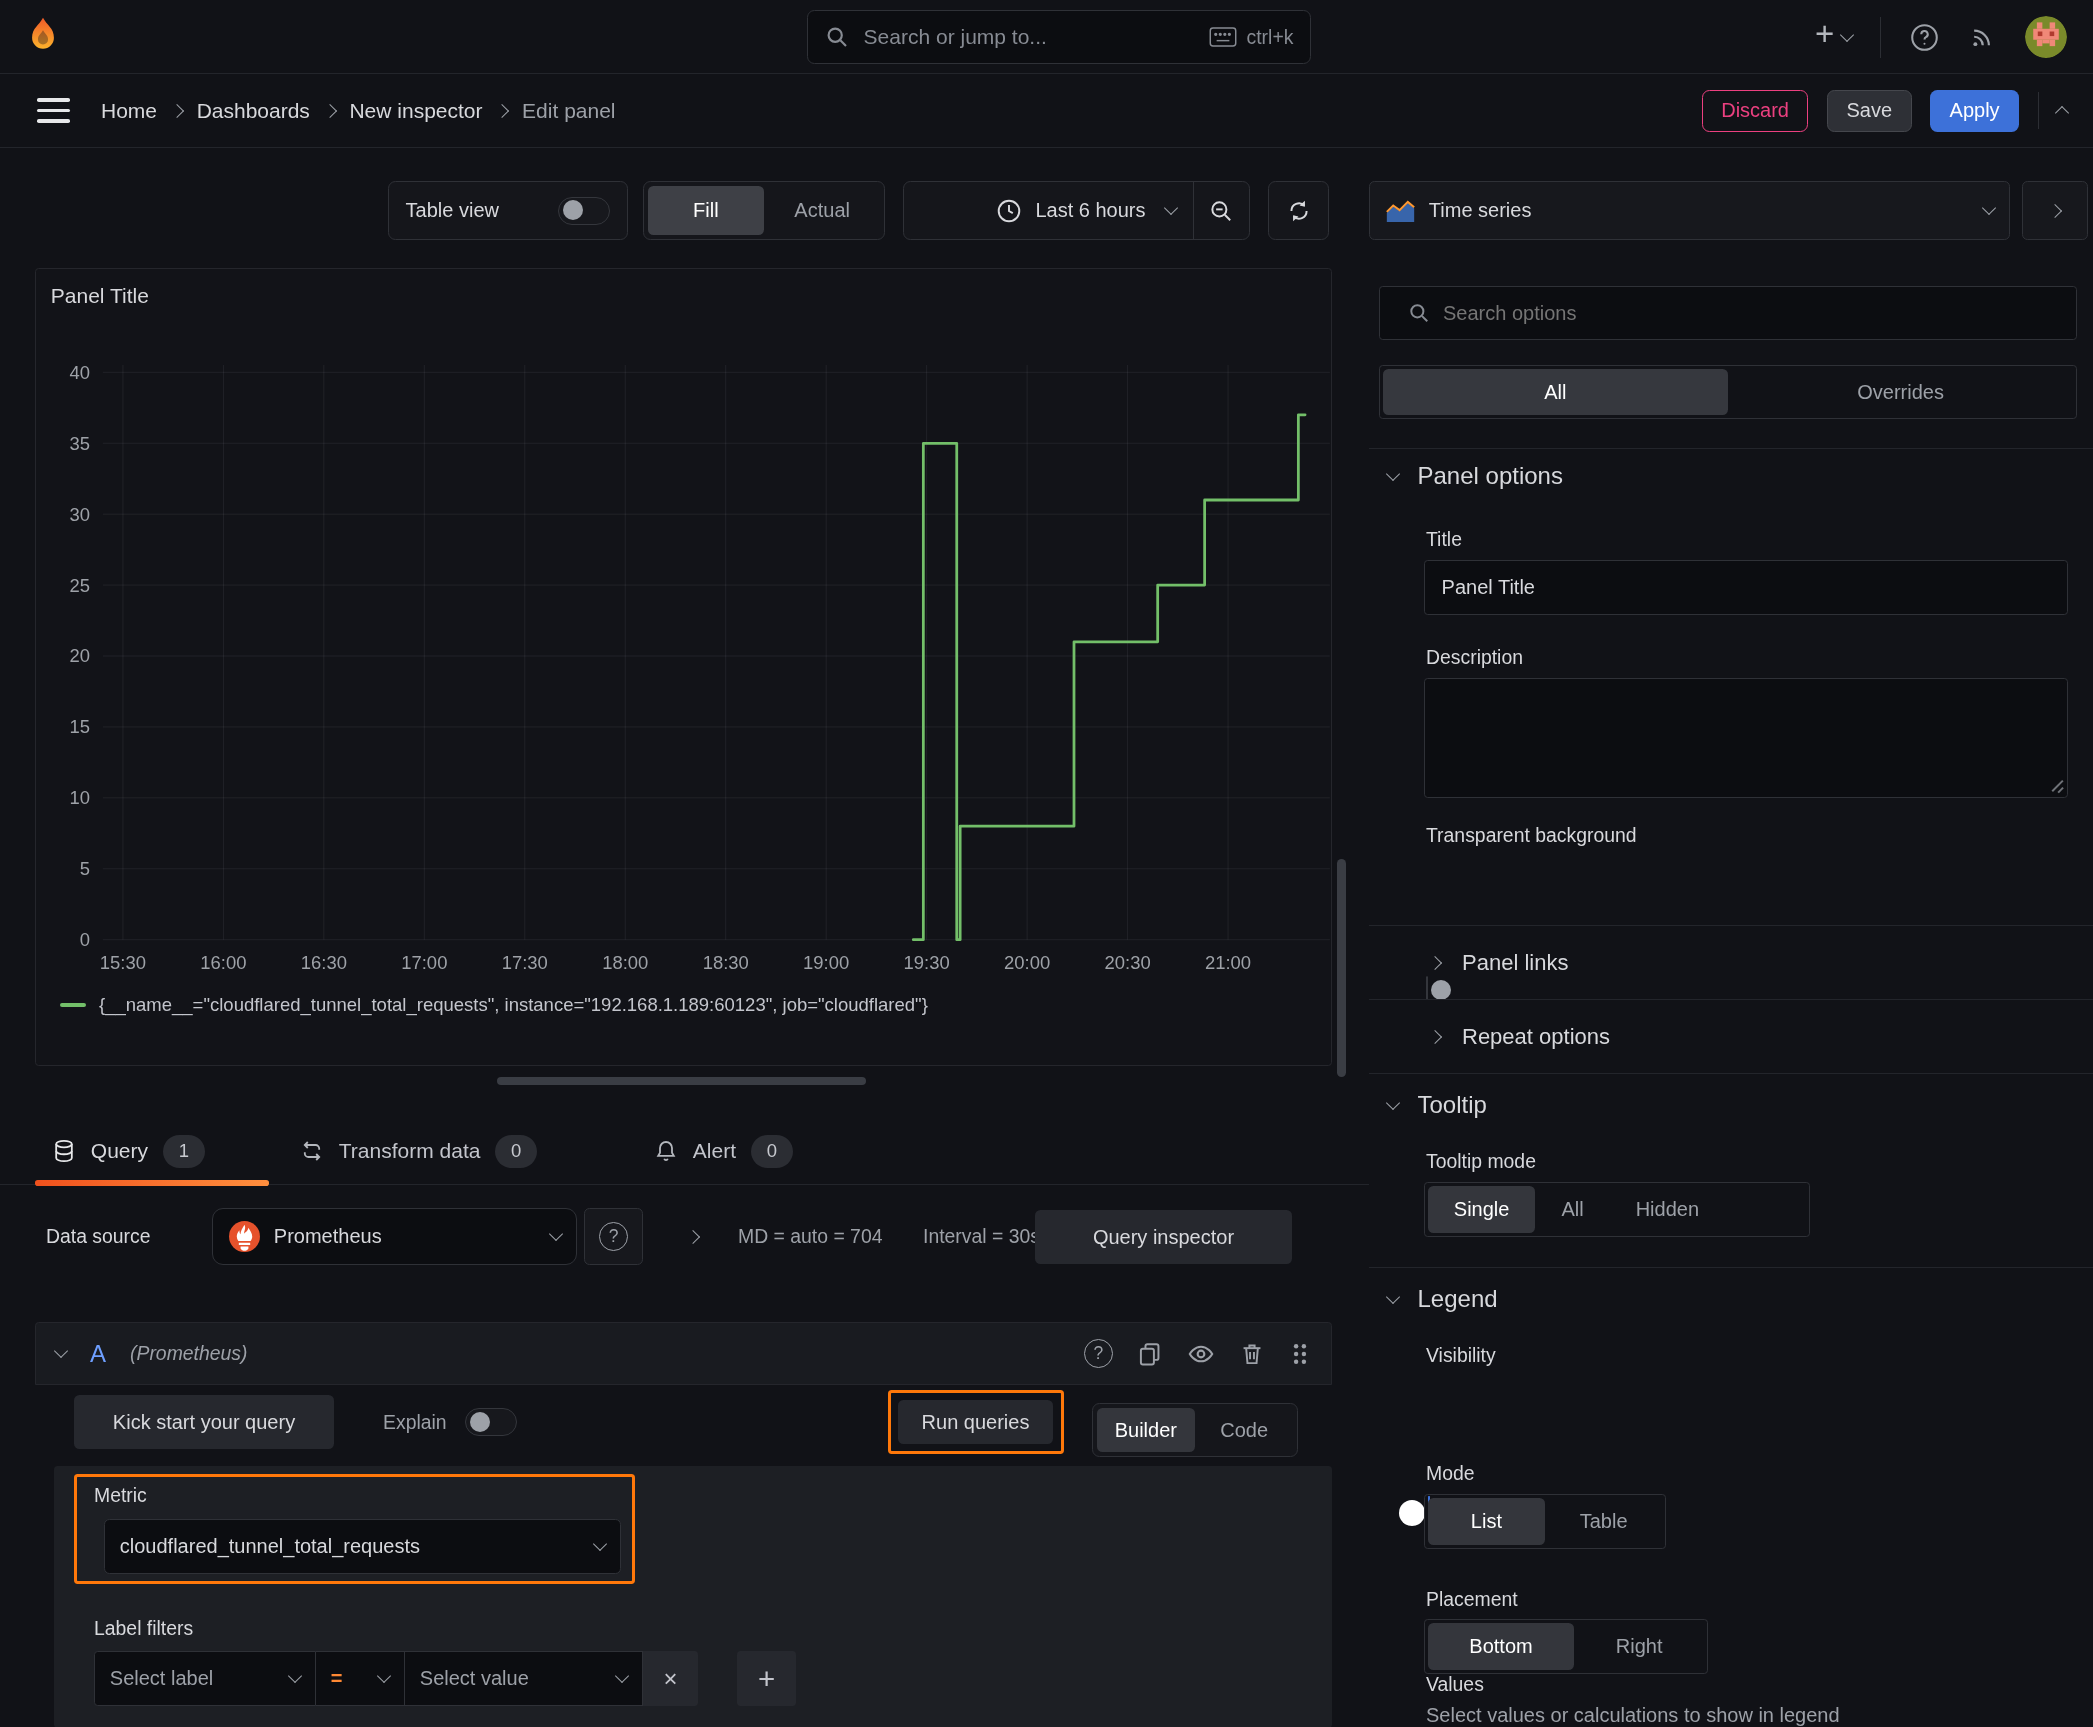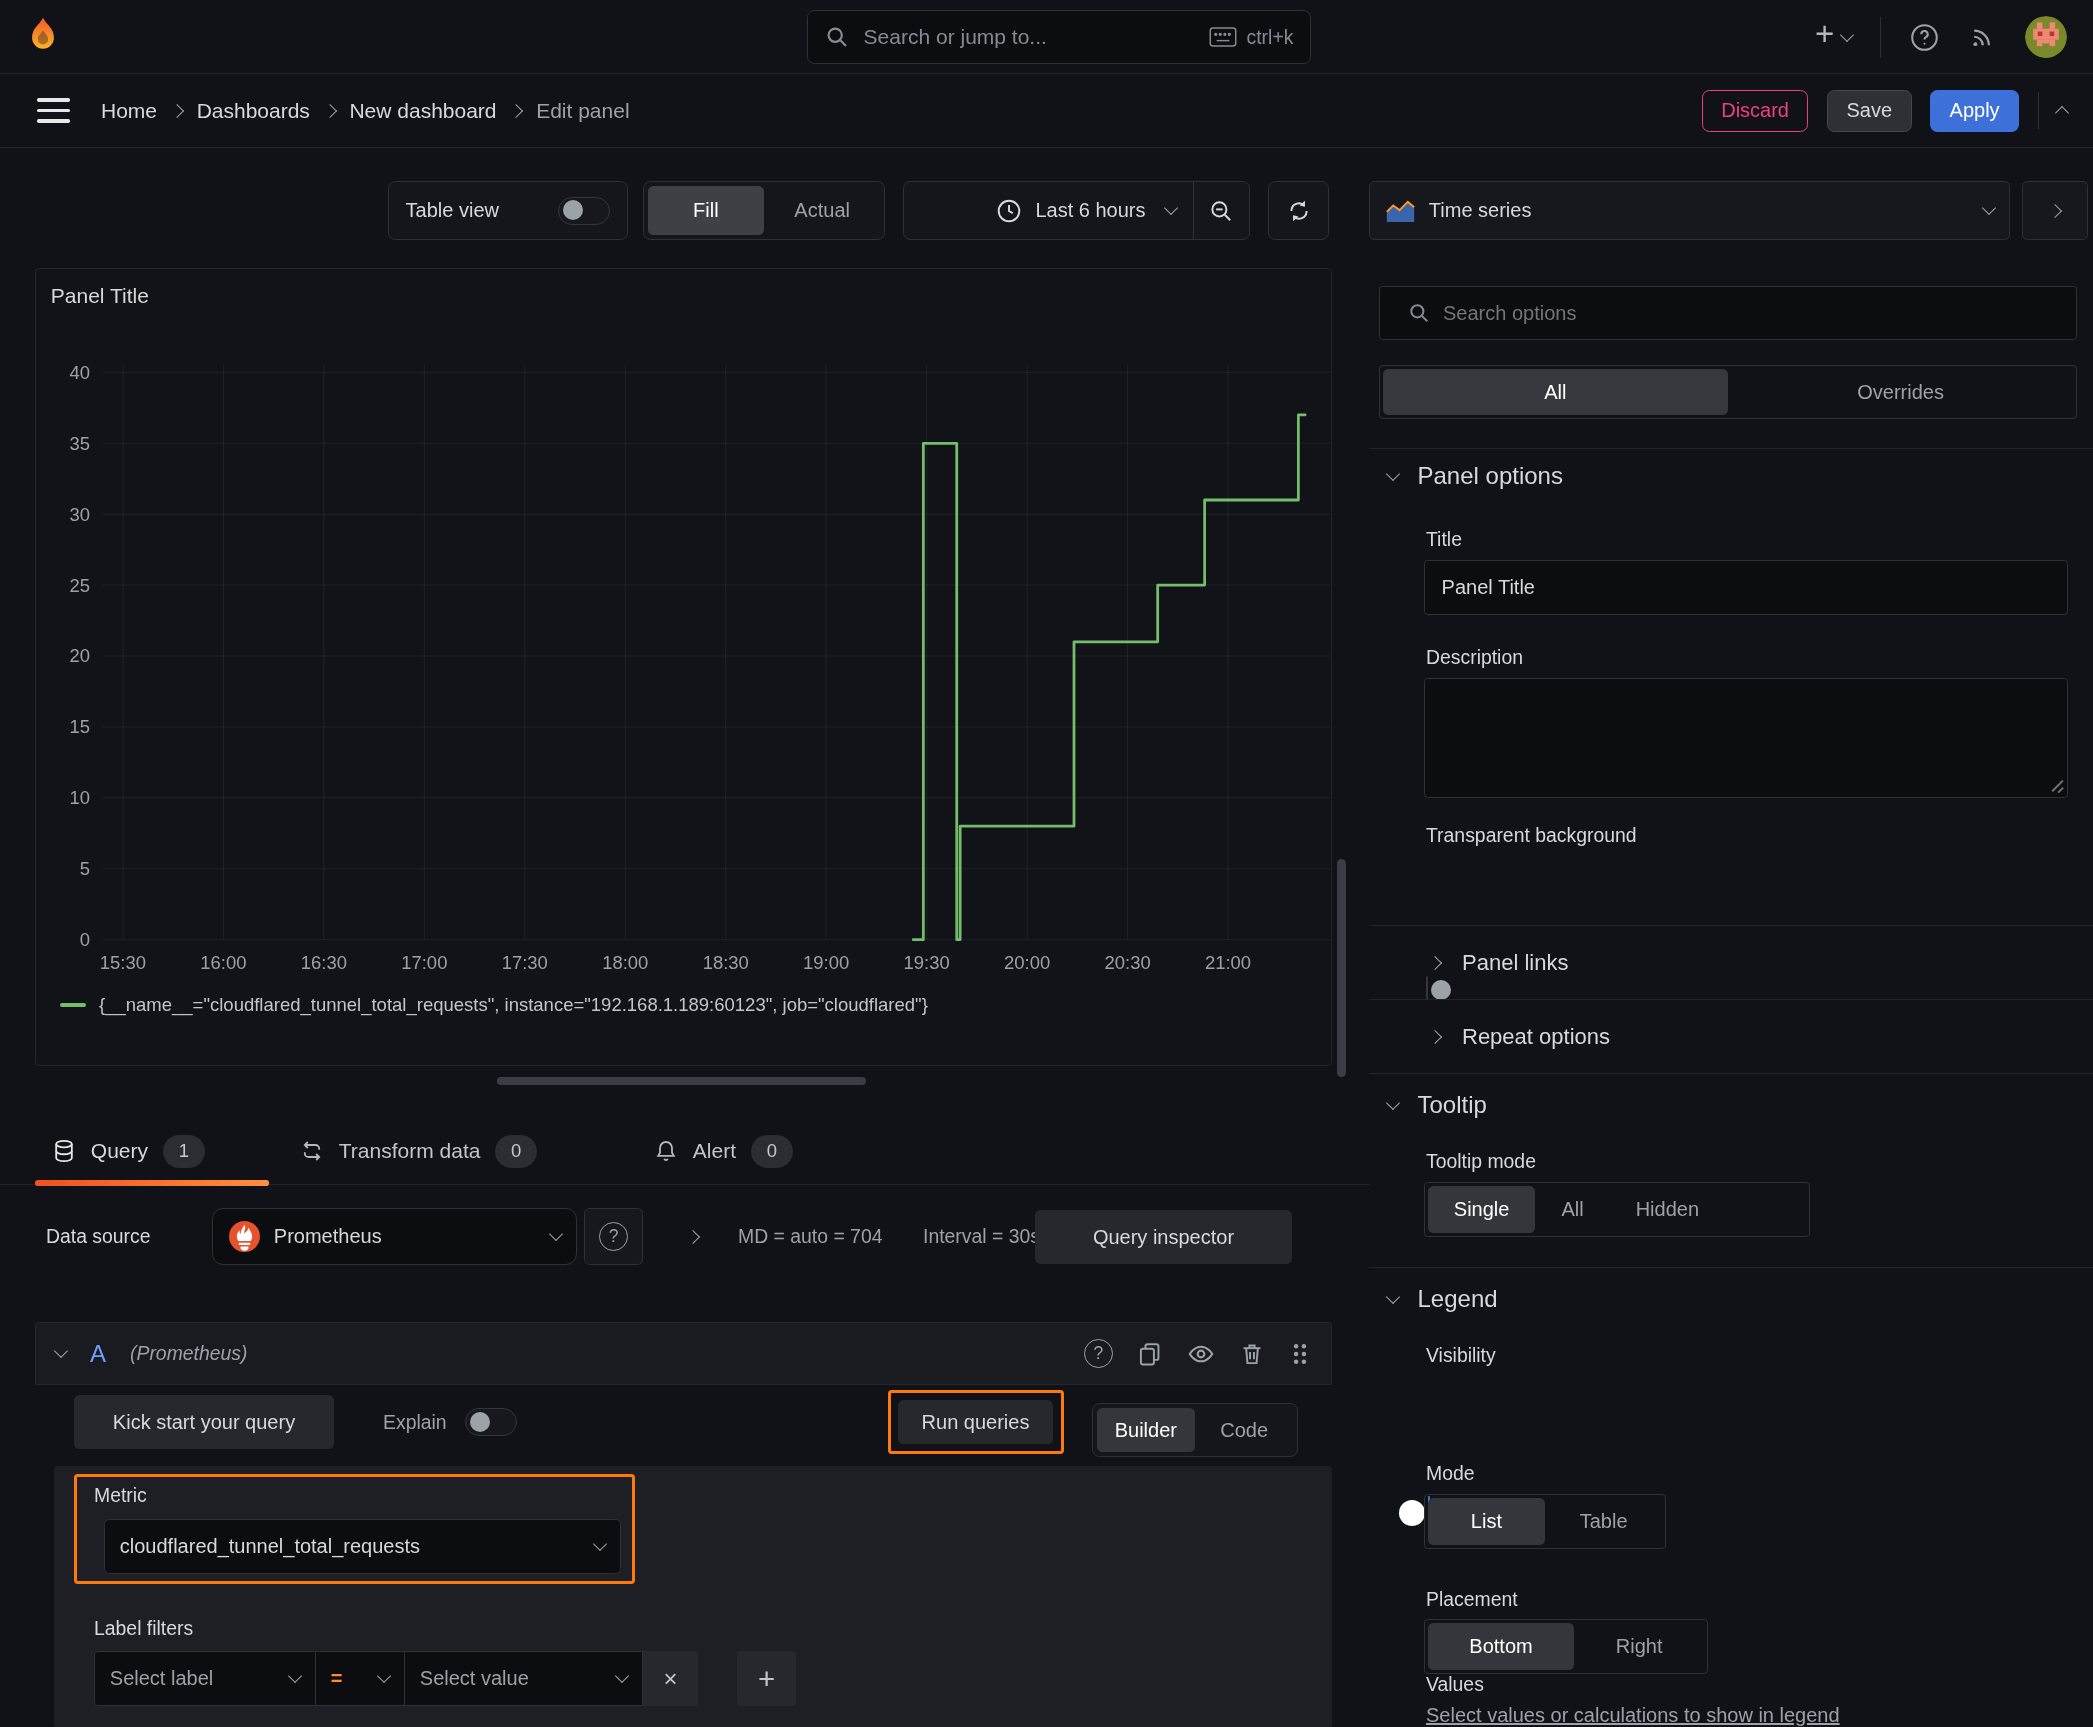--- a/index.html
+++ b/index.html
@@ -173,21 +173,21 @@
     <span style="display:flex;flex-direction:column;gap:6.5px;cursor:pointer;">
       <span style="width:33px;height:3.7px;background:#e7e8ea;border-radius:1.8px;"></span>
       <span style="width:33px;height:3.7px;background:#e7e8ea;border-radius:1.8px;"></span>
       <span style="width:33px;height:3.7px;background:#e7e8ea;border-radius:1.8px;"></span>
     </span>
     <div class="crumbs">
       <span class="crumb">Home</span>
       <span class="chev right"></span>
       <span class="crumb">Dashboards</span>
       <span class="chev right"></span>
-      <span class="crumb">New dashboard</span>
+      <span class="crumb">New inspector</span>
       <span class="chev right"></span>
       <span class="crumb last">Edit panel</span>
     </div>
     <div class="nav-right">
       <button class="btn btn-pink">Discard</button>
       <button class="btn btn-gray">Save</button>
       <button class="btn btn-blue">Apply</button>
       <span class="vdiv" style="height:37px;"></span>
       <span class="chev up"></span>
     </div>
@@ -521,19 +521,19 @@
     <div class="abs field-label" style="left:57px;top:1440px;">
       <span>Placement</span>
     </div>
     <div class="abs row" style="left:55px;top:1471px;width:284px;height:55px;border:0.9px solid var(--input-border);border-radius:3.7px;padding:2.8px;">
       <span class="seg active" style="height:100%;background:var(--seg-active2);flex:1.2;">Bottom</span>
       <span class="seg" style="height:100%;flex:1;">Right</span>
     </div>
     <div class="abs field-label" style="left:57px;top:1525px;">
       <span>Values</span>
     </div>
-    <div class="abs hint" style="left:57px;top:1556px;font-size:20px;text-decoration:underline;">
+    <div class="abs hint" style="left:57px;top:1556px;font-size:20px;">
       <span>Select values or calculations to show in legend</span>
     </div>
   </aside>
 
 </div>
 
 
 </body></html>

